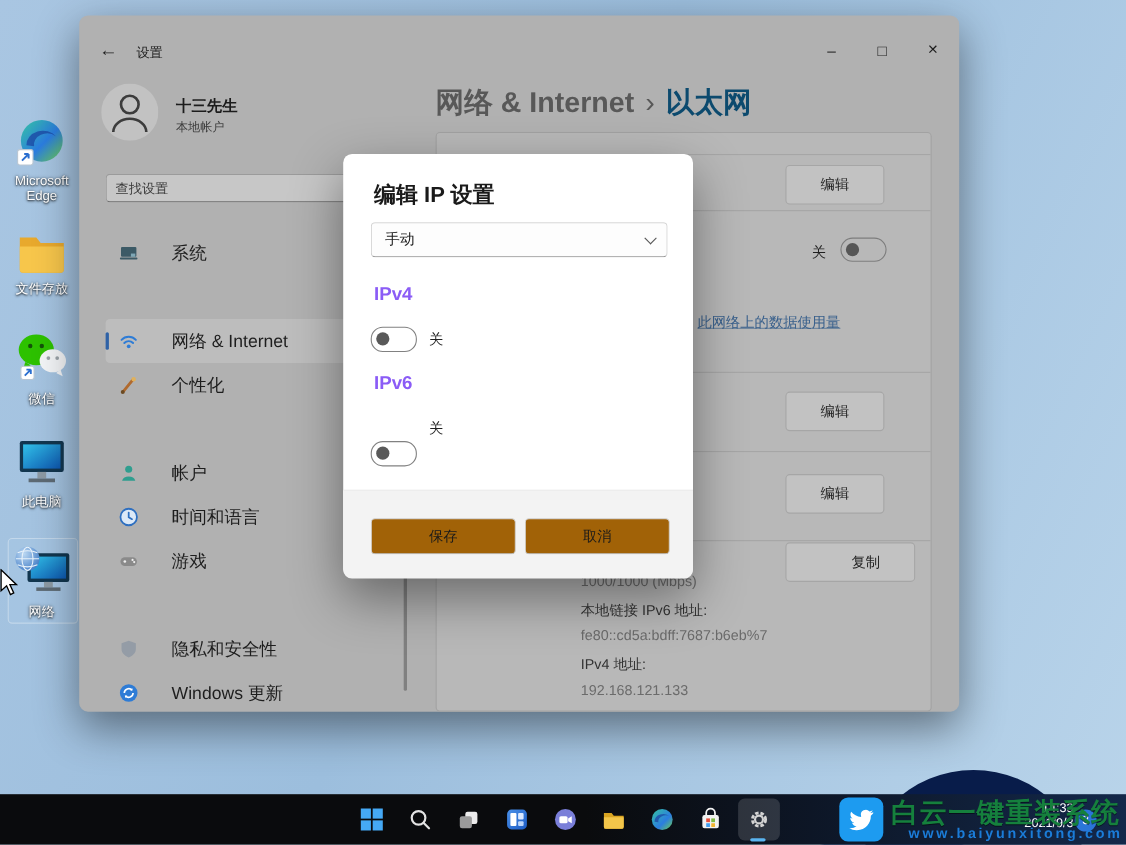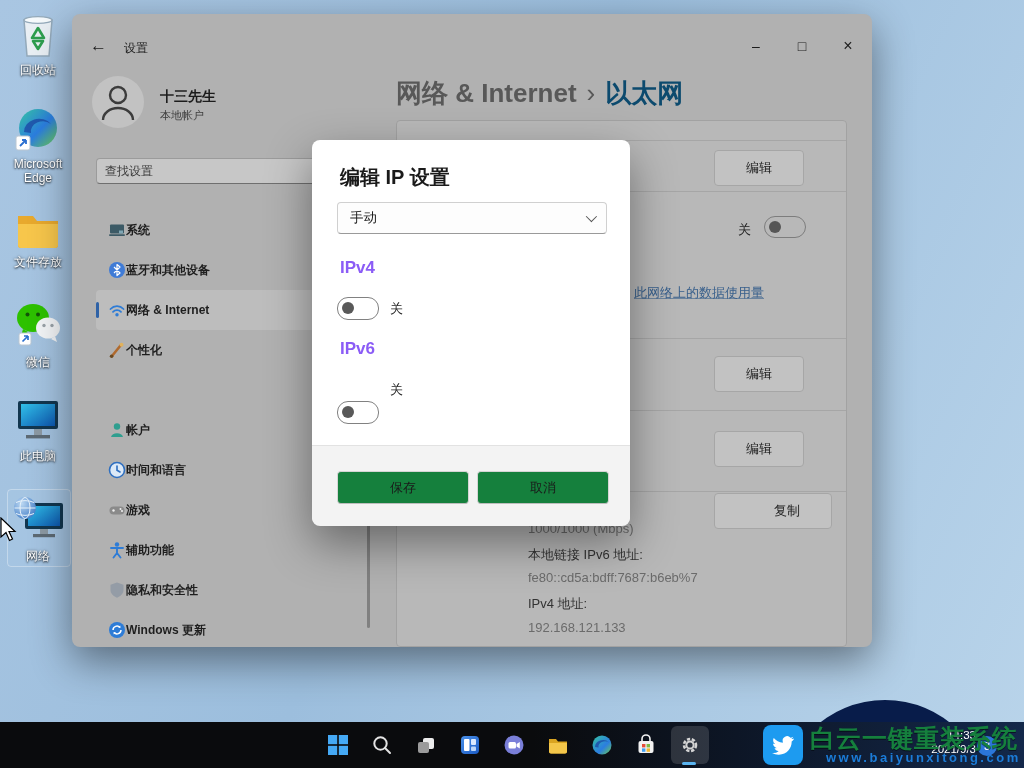--- a/index.html
+++ b/index.html
@@ -23,21 +23,21 @@
   #win-title{left:52px;top:26px;font-size:12px;color:#1c1c1c;}
   #back-arrow{left:18px;top:22px;font-size:17px;color:#1c1c1c;}
   #user-name{left:88px;top:74px;font-size:14px;font-weight:bold;color:#1c1c1c;}
   #user-type{left:88px;top:94px;font-size:11px;color:#3d3d3d;}
   #search-box{left:24px;top:144px;width:248px;height:26px;background:#c7c7c7;
     border:1px solid #9b9b9b;border-bottom:1px solid #6f6f6f;border-radius:4px;
     font-size:12px;color:#3a3a3a;padding:0 8px;box-sizing:border-box;outline:none;}
   #search-box::placeholder{color:#3a3a3a;}
   .nav-item{left:24px;width:256px;height:40px;display:flex;align-items:center;border-radius:4px;}
   .nav-item .nicon{width:18px;height:18px;margin-left:12px;flex:0 0 18px;}
-  .nav-item .nlabel{margin-left:0;font-size:12px;color:#1e1e1e;font-weight:bold;}
+  .nav-item .nlabel{margin-left:30px;font-size:16px;color:#1e1e1e;}
   .nav-sel{background:#bdbdbd;}
   .nav-accent{left:0px;top:12px;width:3px;height:16px;background:#2f62a6;border-radius:2px;}
   #side-scrollbar{left:295px;top:376px;width:3px;height:238px;background:#808080;border-radius:2px;}
 
   #breadcrumb{left:324px;top:62px;font-size:26px;font-weight:600;}
   #breadcrumb .bc-root{color:#585858;}
   #breadcrumb .bc-sep{color:#585858;margin:0 10px;font-weight:400;}
   #breadcrumb .bc-cur{color:#0c4a6e;}
 
   
@@ -61,21 +61,21 @@
   #dlg-select{left:25px;top:62px;width:270px;height:32px;background:#fdfdfd;border:1px solid #d0d0d0;
     border-bottom:1px solid #9a9a9a;border-radius:4px;box-sizing:border-box;
     display:flex;align-items:center;font-size:13.5px;color:#1a1a1a;padding:0 12px;}
   #dlg-select .chev{margin-left:auto;width:7px;height:7px;border-right:1.4px solid #555;
     border-bottom:1.4px solid #555;transform:rotate(45deg) translateY(-2px);}
   .dlg-h{font-size:17px;font-weight:600;color:#8b5cf6;}
   .dtoggle{width:40px;height:21px;border:1px solid #818181;border-radius:11px;position:relative;}
   .dtoggle .knob{position:absolute;left:4px;top:3.5px;width:12px;height:12px;border-radius:50%;background:#595959;}
   #dlg-footer{left:0;top:305px;width:318px;height:80px;background:#f3f3f3;
     border-top:1px solid #e2e2e2;border-radius:0 0 8px 8px;}
-  .dlg-btn{width:130px;height:31px;background:#15803d;border:1px solid #d5d5d5;border-bottom:1px solid #bdbdbd;
+  .dlg-btn{width:130px;height:31px;background:#a16207;border:1px solid #d5d5d5;border-bottom:1px solid #bdbdbd;
     border-radius:4px;font-size:13px;color:#1a1a1a;display:flex;align-items:center;justify-content:center;}
 
   
   #taskbar{left:0;top:722px;width:1024px;height:46px;
     background:linear-gradient(90deg,#0a0b0d 0%,#0a0b0d 52%,#0d1626 72%,#13284a 100%);z-index:40;}
   .tb-btn{top:4px;width:38px;height:38px;border-radius:6px;display:flex;align-items:center;justify-content:center;}
   .tb-active{background:rgba(255,255,255,.14);}
   #tb-underline{left:682px;top:40px;width:14px;height:3px;border-radius:2px;background:#5ab4f0;}
   #tray-clock{left:908px;top:728px;width:68px;text-align:right;color:#fff;font-size:11.5px;line-height:14px;z-index:41;}
   #tray-badge{left:977px;top:736px;width:20px;height:20px;border-radius:50%;background:#2b76d9;
@@ -111,29 +111,20 @@
     <g transform="translate(885,805)">
       <ellipse transform="rotate(-18)" cx="-160" cy="0" rx="185" ry="80" fill="url(#p1)"></ellipse>
       <ellipse transform="rotate(-52)" cx="-160" cy="0" rx="185" ry="82" fill="url(#p2)"></ellipse>
       <ellipse transform="rotate(-86)" cx="-160" cy="0" rx="185" ry="84" fill="url(#p3)"></ellipse>
       <ellipse transform="rotate(-120)" cx="-160" cy="0" rx="185" ry="82" fill="url(#p1)"></ellipse>
       <ellipse transform="rotate(-152)" cx="-160" cy="0" rx="185" ry="80" fill="url(#p2)"></ellipse>
       <circle cx="0" cy="0" r="105" fill="#081c4a"></circle>
     </g>
   </svg>
 
-  <div class="abs dicon" style="left:2px;top:12px;">
-    <svg width="44" height="46">
-      <path d="M8 8 L36 8 L33 44 L11 44 Z" fill="#e9eff4" stroke="#93a9ba" stroke-width="1.5"></path>
-      <ellipse cx="22" cy="8" rx="14" ry="3.4" fill="#f6fafc" stroke="#93a9ba" stroke-width="1.2"></ellipse>
-      <path d="M22 16 L28 26 L16 26 Z" fill="none" stroke="#2e9e4f" stroke-width="2.6" stroke-linejoin="round"></path>
-      <path d="M17 29 L27 29 L22 37 Z" fill="none" stroke="#2e9e4f" stroke-width="2.6" stroke-linejoin="round"></path>
-    </svg>
-    <span class="dlabel">回收站</span>
-  </div>
 
   <div class="abs dicon" style="left:2px;top:106px;">
     <svg width="48" height="48">
       <defs>
           <linearGradient id="eg" x1="0" y1="0" x2="1" y2="1">
         <stop offset="0" stop-color="#35c4a2"></stop>
             <stop offset=".55" stop-color="#2b7de0"></stop>
             <stop offset="1" stop-color="#6ecf4e"></stop>
       </linearGradient>
         </defs>
@@ -229,27 +220,20 @@
   <input id="search-box" class="abs" placeholder="查找设置" style="">
 
   <div class="abs nav-item" style="top:196px;">
     <svg class="nicon" viewBox="0 0 18 18">
       <rect x="2" y="3.5" width="14" height="9" rx="1" fill="#3c5a66"></rect>
       <rect x="1" y="13.2" width="16" height="1.8" rx=".9" fill="#3c5a66"></rect>
       <rect x="11" y="9.5" width="4" height="3" fill="#7fa7b5"></rect>
     </svg>
     <span class="nlabel">系统</span>
   </div>
-  <div class="abs nav-item" style="top:236px;">
-    <svg class="nicon" viewBox="0 0 18 18">
-      <circle cx="9" cy="9" r="8" fill="#3f7bd6"></circle>
-      <path d="M6 6 L12 12 L9 14.5 L9 3.5 L12 6 L6 12" fill="none" stroke="#fff" stroke-width="1.2" stroke-linejoin="round"></path>
-    </svg>
-    <span class="nlabel">蓝牙和其他设备</span>
-  </div>
   <div class="abs nav-item nav-sel" style="top:276px;">
     <span class="abs nav-accent"></span>
     <svg class="nicon" viewBox="0 0 18 18">
       <path d="M2.5 8 a9 9 0 0 1 13 0" fill="none" stroke="#2e7cd6" stroke-width="1.8" stroke-linecap="round"></path>
       <path d="M5 10.8 a5.6 5.6 0 0 1 8 0" fill="none" stroke="#2e7cd6" stroke-width="1.8" stroke-linecap="round"></path>
       <circle cx="9" cy="13.8" r="1.7" fill="#2e7cd6"></circle>
     </svg>
     <span class="nlabel">网络 &amp; Internet</span>
   </div>
   <div class="abs nav-item" style="top:316px;">
@@ -275,27 +259,20 @@
     <span class="nlabel">时间和语言</span>
   </div>
   <div class="abs nav-item" style="top:476px;">
     <svg class="nicon" viewBox="0 0 18 18">
       <rect x="1.5" y="5.5" width="15" height="8" rx="4" fill="#8a8a8a"></rect>
       <circle cx="5.5" cy="9.5" r="1.2" fill="#f0f0f0"></circle>
       <circle cx="12.5" cy="8" r="1" fill="#f0f0f0"></circle>
         <circle cx="14" cy="10" r="1" fill="#f0f0f0"></circle>
     </svg>
     <span class="nlabel">游戏</span>
-  </div>
-  <div class="abs nav-item" style="top:516px;">
-    <svg class="nicon" viewBox="0 0 18 18">
-      <circle cx="9" cy="3.5" r="2.2" fill="#2e7cd6"></circle>
-      <path d="M3 7 h12 M9 7 v5 M9 12 l-3.5 4.5 M9 12 l3.5 4.5" fill="none" stroke="#2e7cd6" stroke-width="1.9" stroke-linecap="round"></path>
-    </svg>
-    <span class="nlabel">辅助功能</span>
   </div>
   <div class="abs nav-item" style="top:556px;">
     <svg class="nicon" viewBox="0 0 18 18">
       <path d="M9 1.5 L15.5 3.8 V9 C15.5 12.6 12.8 15 9 16.8 C5.2 15 2.5 12.6 2.5 9 V3.8 Z" fill="#949ca6"></path>
     </svg>
     <span class="nlabel">隐私和安全性</span>
   </div>
   <div class="abs nav-item" style="top:596px;">
     <svg class="nicon" viewBox="0 0 18 18">
       <circle cx="9" cy="9" r="8" fill="#2e7cd6"></circle>

